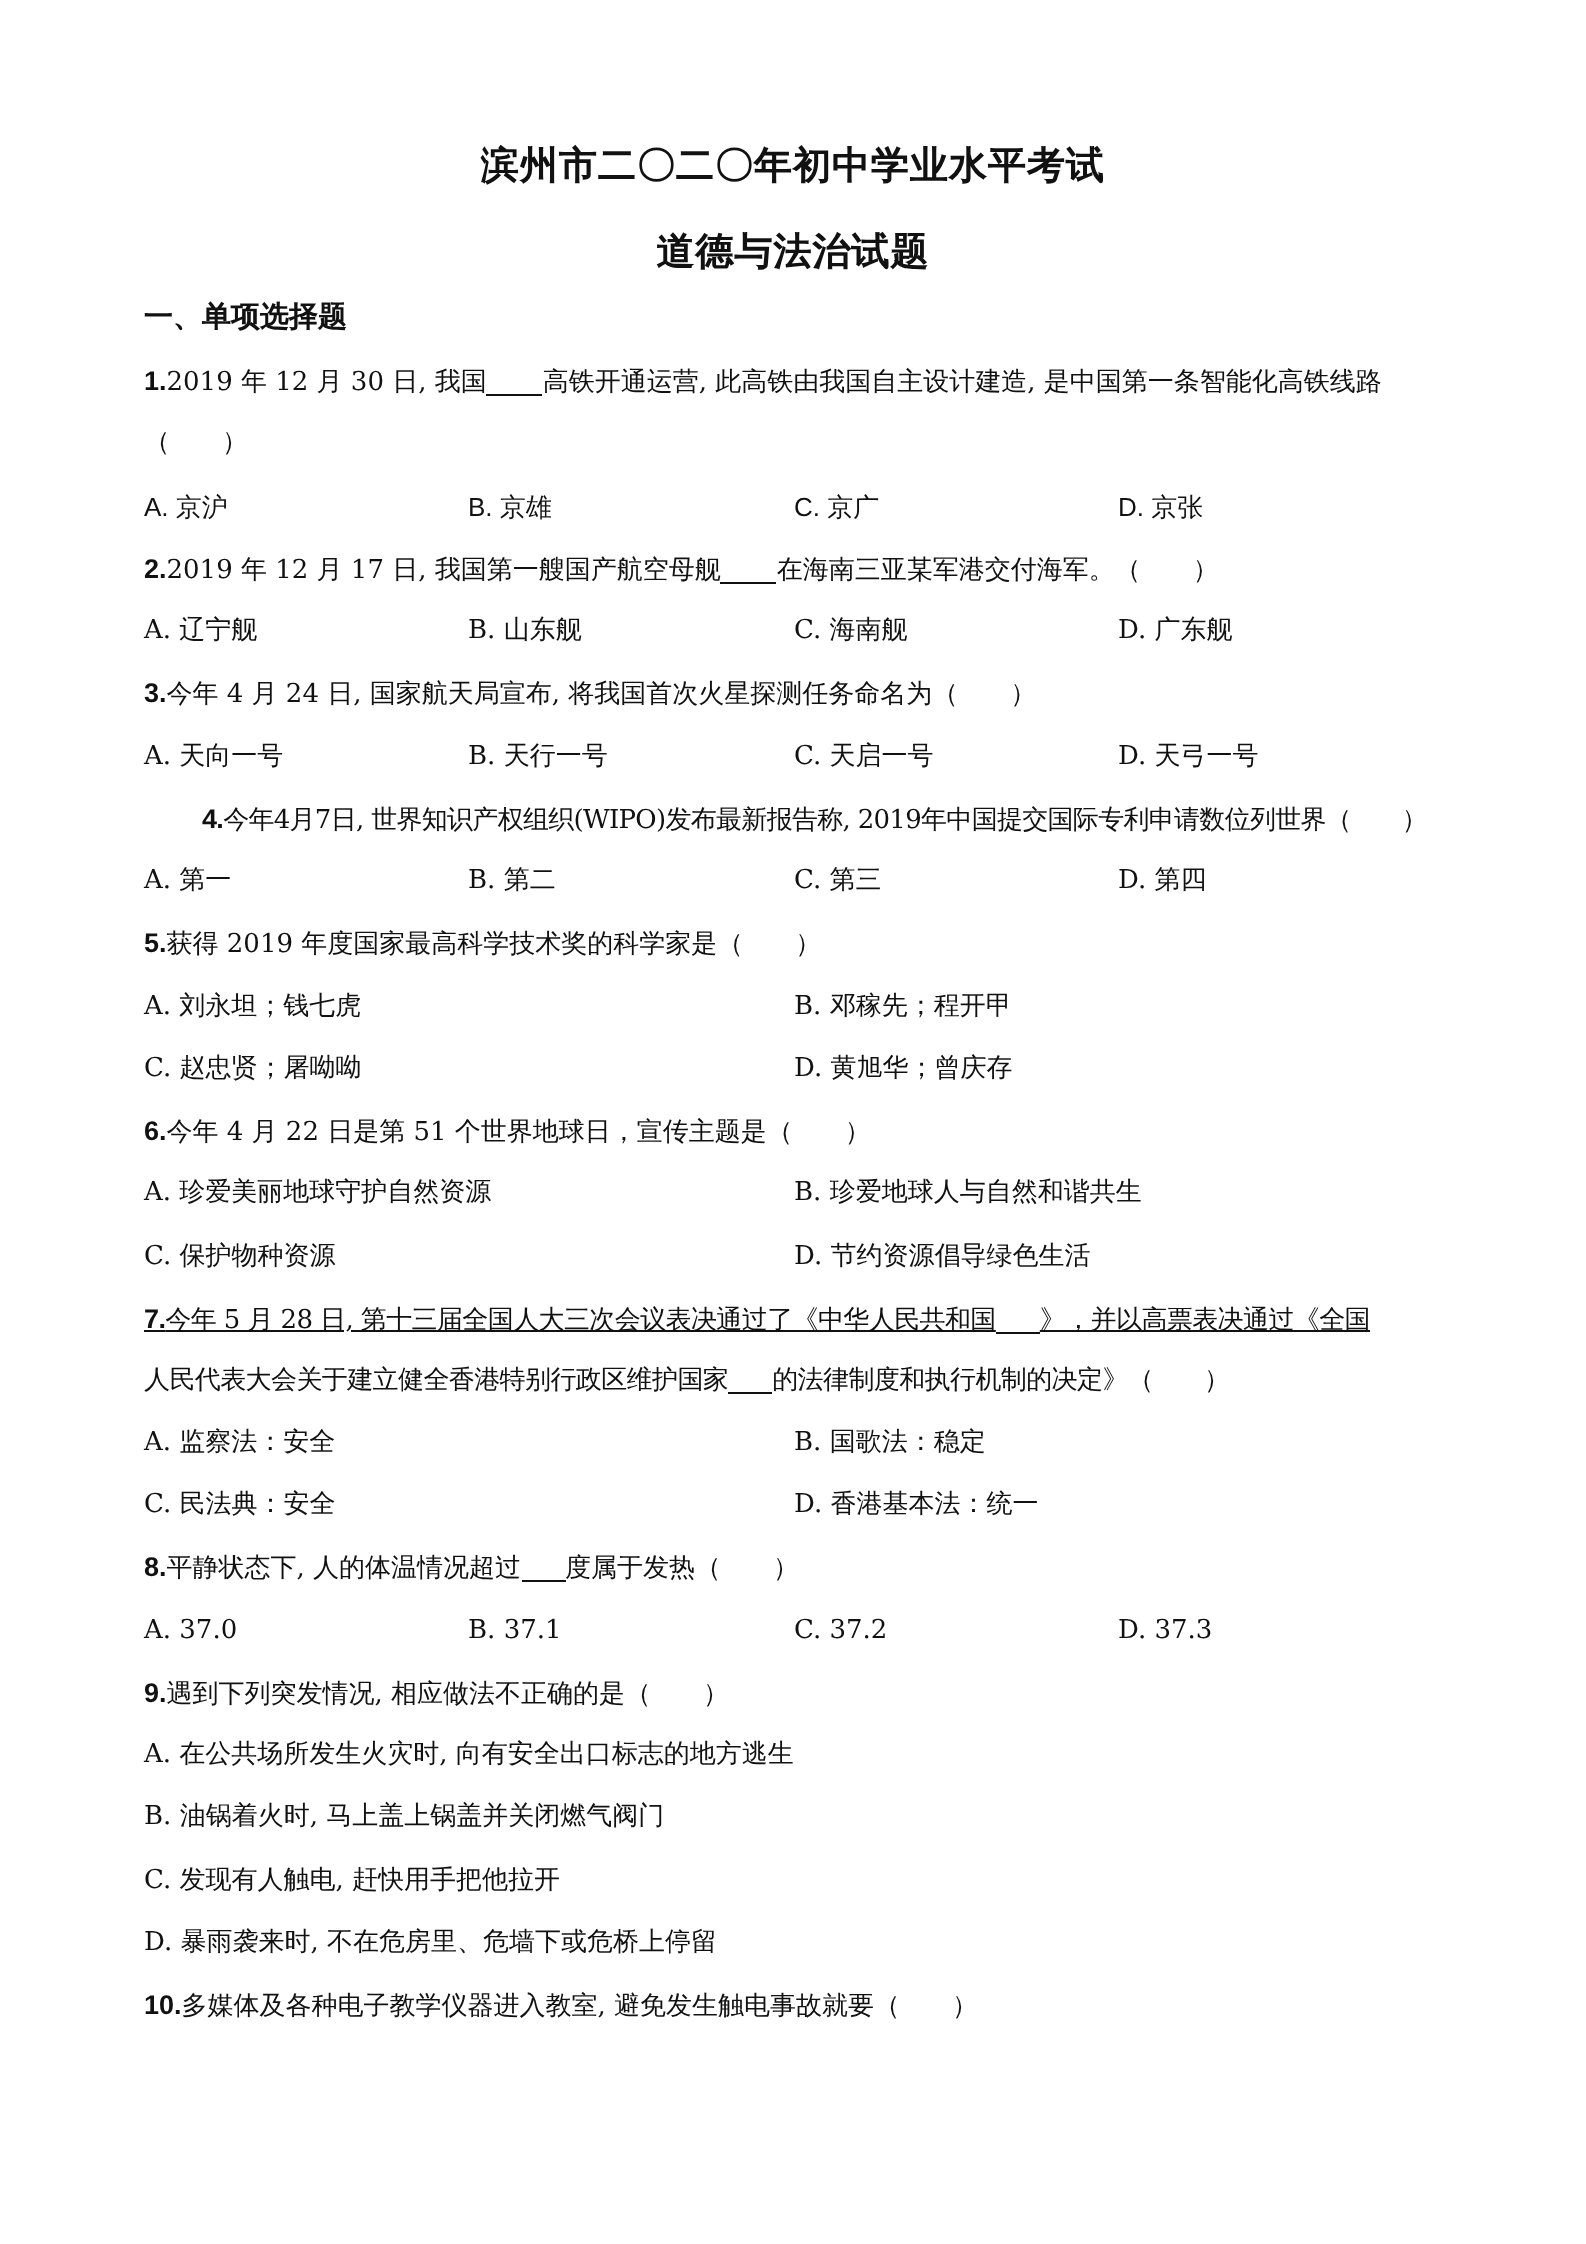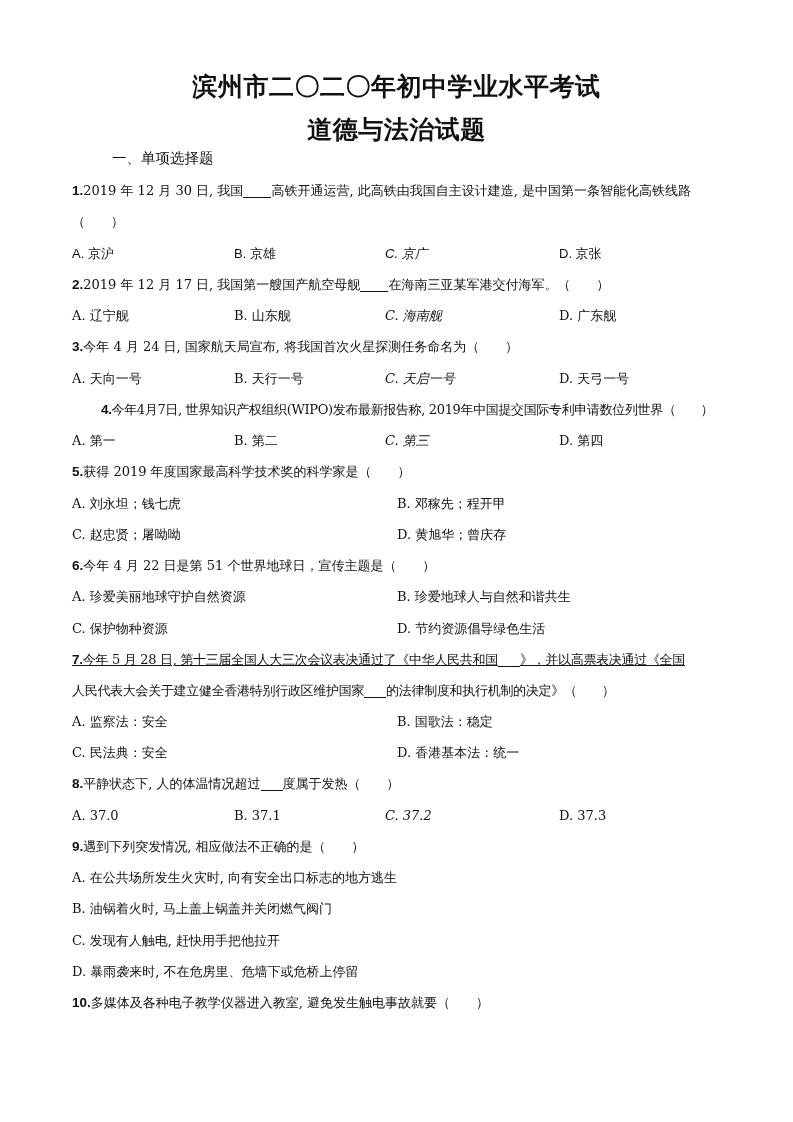--- a/index.html
+++ b/index.html
@@ -4,42 +4,42 @@
 <style>
   html, body { margin: 0; padding: 0; background: #ffffff; }
   body {
     width: 793px; height: 1122px; position: relative; overflow: hidden;
     font-family: "DejaVu Serif", "Liberation Serif", serif;
     color: #111;
   }
   .title {
     position: absolute; left: 0; width: 793px; text-align: center;
     font-family: "DejaVu Sans", "Liberation Sans", sans-serif;
-    font-weight: bold; font-size: 25px; letter-spacing: 0.5px;
+    font-weight: bold; font-size: 19px; letter-spacing: 0.5px;
   }
   .t1 { top: 70px; }
   .t2 { top: 113px; }
   .section {
     position: absolute; left: 72px; top: 149px;
     font-family: "DejaVu Sans", "Liberation Sans", sans-serif;
-    font-weight: normal; font-size: 14.5px; margin-left: 40px;
+    font-weight: bold; font-size: 14.5px;
   }
   .line {
     position: absolute; left: 72px; font-size: 13px; white-space: nowrap;
     line-height: 18px;
   }
   .qnum {
     font-family: "Liberation Sans", sans-serif; font-weight: bold; font-size: 13.5px;
   }
   .blank { display: inline-block; border-bottom: 1.4px solid #111; height: 14px; vertical-align: -3px; }
   .b4 { width: 28px; }
   .b3 { width: 22px; }
   .opts { position: absolute; left: 72px; width: 660px; font-size: 13px; line-height: 18px; }
   .opt { position: absolute; top: 0; white-space: nowrap; }
-  .c0 { left: 0; } .c1 { left: 162px; } .c2 { left: 313px; font-style: italic; } .c3 { left: 487px; }
+  .c0 { left: 0; } .c1 { left: 162px; } .c2 { left: 325px; } .c3 { left: 487px; }
   .h1 { left: 325px; }
   .optlet-sans { font-family: "Liberation Sans", sans-serif; }
 </style>
 </head>
 <body>
 
 <div>
 
   <div class="title t1">滨州市二〇二〇年初中学业水平考试</div>
   <div class="title t2">道德与法治试题</div>

